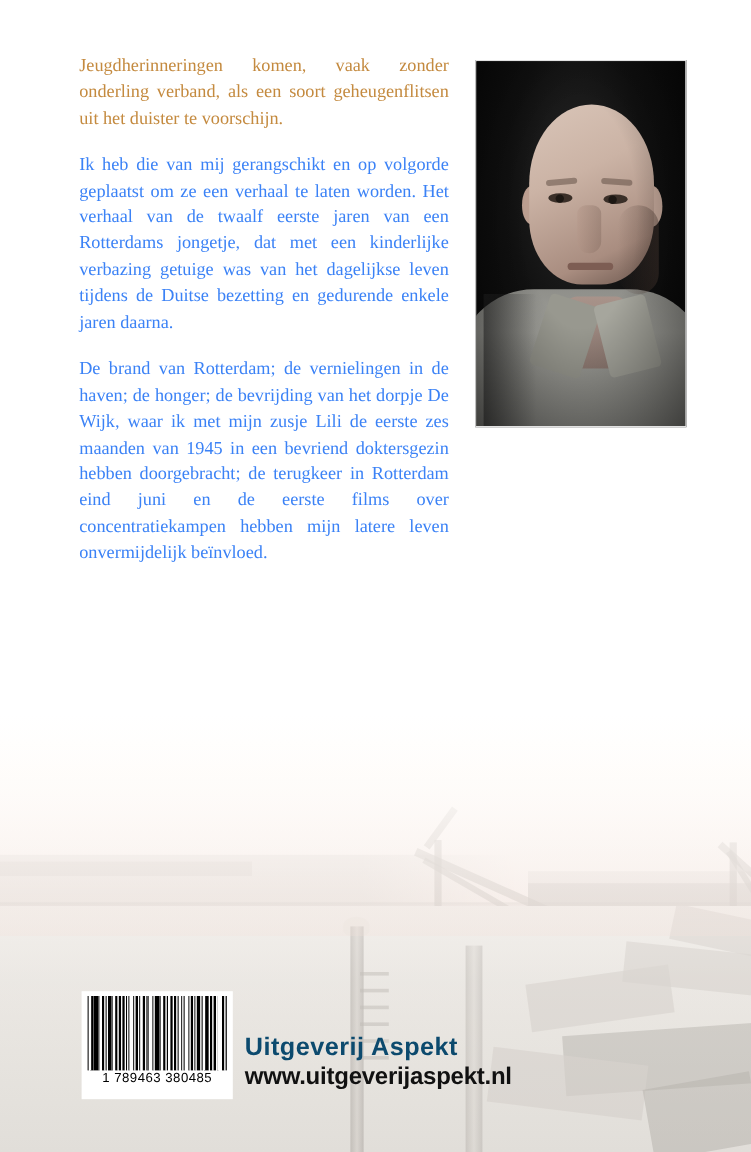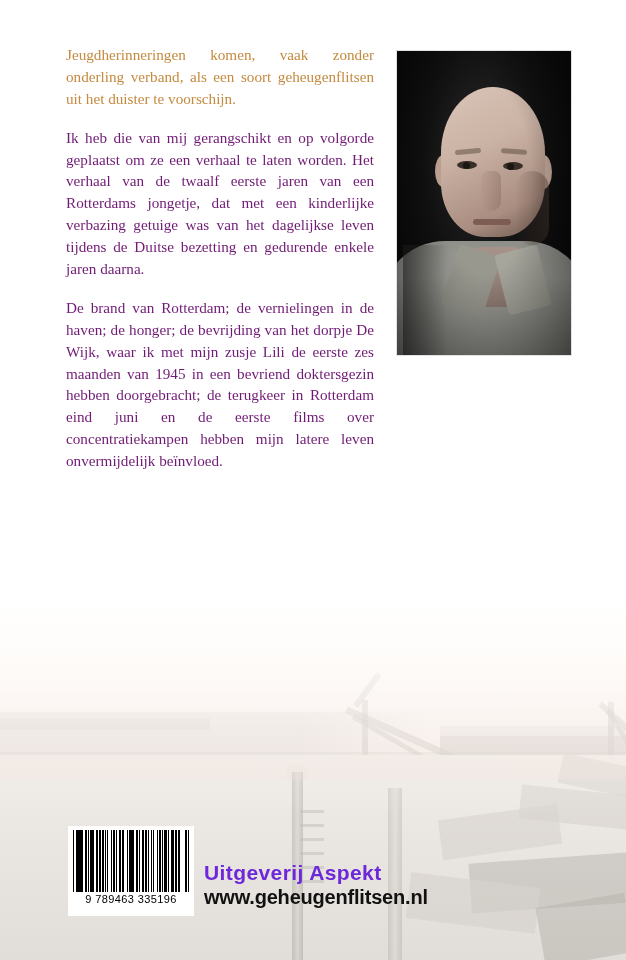--- a/index.html
+++ b/index.html
@@ -169,21 +169,21 @@
     position: absolute;
     left: 66px;
     top: 44px;
     width: 308px;
   }
   .blurb p {
     margin: 0 0 17px 0;
     font-size: 15.2px;
     line-height: 1.44;
     text-align: justify;
-    color: #701a75;
+    color: #3b82f6;
     hyphens: auto;
     -webkit-hyphens: auto;
   }
   .blurb p.lead {
     color: #c48a3f;
   }
   .blurb p:last-child { margin-bottom: 12px; }
 
   
   .portrait-wrap {
@@ -357,21 +357,21 @@
   
   .publisher {
     position: absolute;
     left: 204px;
     top: 862px;
     font-family: "Liberation Sans", sans-serif;
   }
   .pub-name {
     font-size: 21px;
     font-weight: bold;
-    color: #6d28d9;
+    color: #0c4a6e;
     letter-spacing: 0.4px;
     line-height: 1.05;
   }
   .pub-url {
     font-size: 20px;
     font-weight: bold;
     color: #111111;
     letter-spacing: -0.2px;
     line-height: 1.15;
     margin-top: 2px;
@@ -539,21 +539,21 @@
         <i style="width: 1.57823px; background: rgb(0, 0, 0);"></i>
         <i style="width: 1.57823px; background: rgb(255, 255, 255);"></i>
         <i style="width: 1.57823px; background: rgb(0, 0, 0);"></i>
         <i style="width: 0.789116px; background: rgb(255, 255, 255);"></i>
         <i style="width: 0.789116px; background: rgb(0, 0, 0);"></i>
         <i style="width: 3.15646px; background: rgb(255, 255, 255);"></i>
         <i style="width: 2.36735px; background: rgb(0, 0, 0);"></i>
         <i style="width: 0.789116px; background: rgb(255, 255, 255);"></i>
         <i style="width: 0.789116px; background: rgb(0, 0, 0);"></i>
       </div>
-    <div class="barcode-digits">9  789463  335196</div>
+    <div class="barcode-digits">1  789463  380485</div>
   </div>
 
   <div class="publisher">
     <div class="pub-name">Uitgeverij Aspekt</div>
-    <div class="pub-url">www.geheugenflitsen.nl</div>
+    <div class="pub-url">www.uitgeverijaspekt.nl</div>
   </div>
 
 </div>
 
 </body></html>

